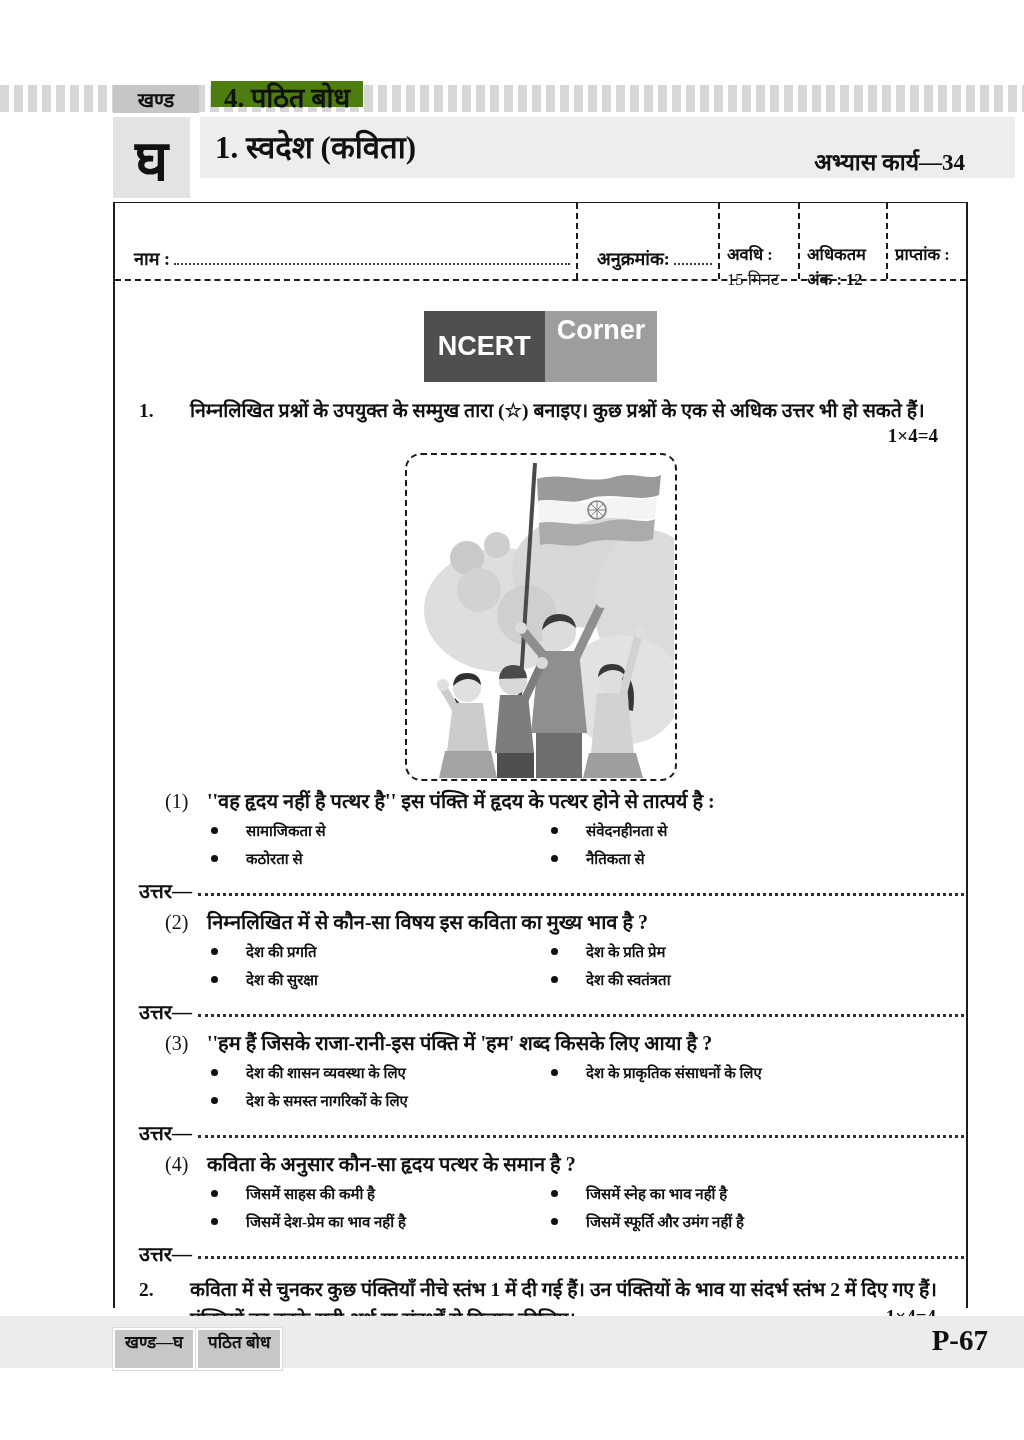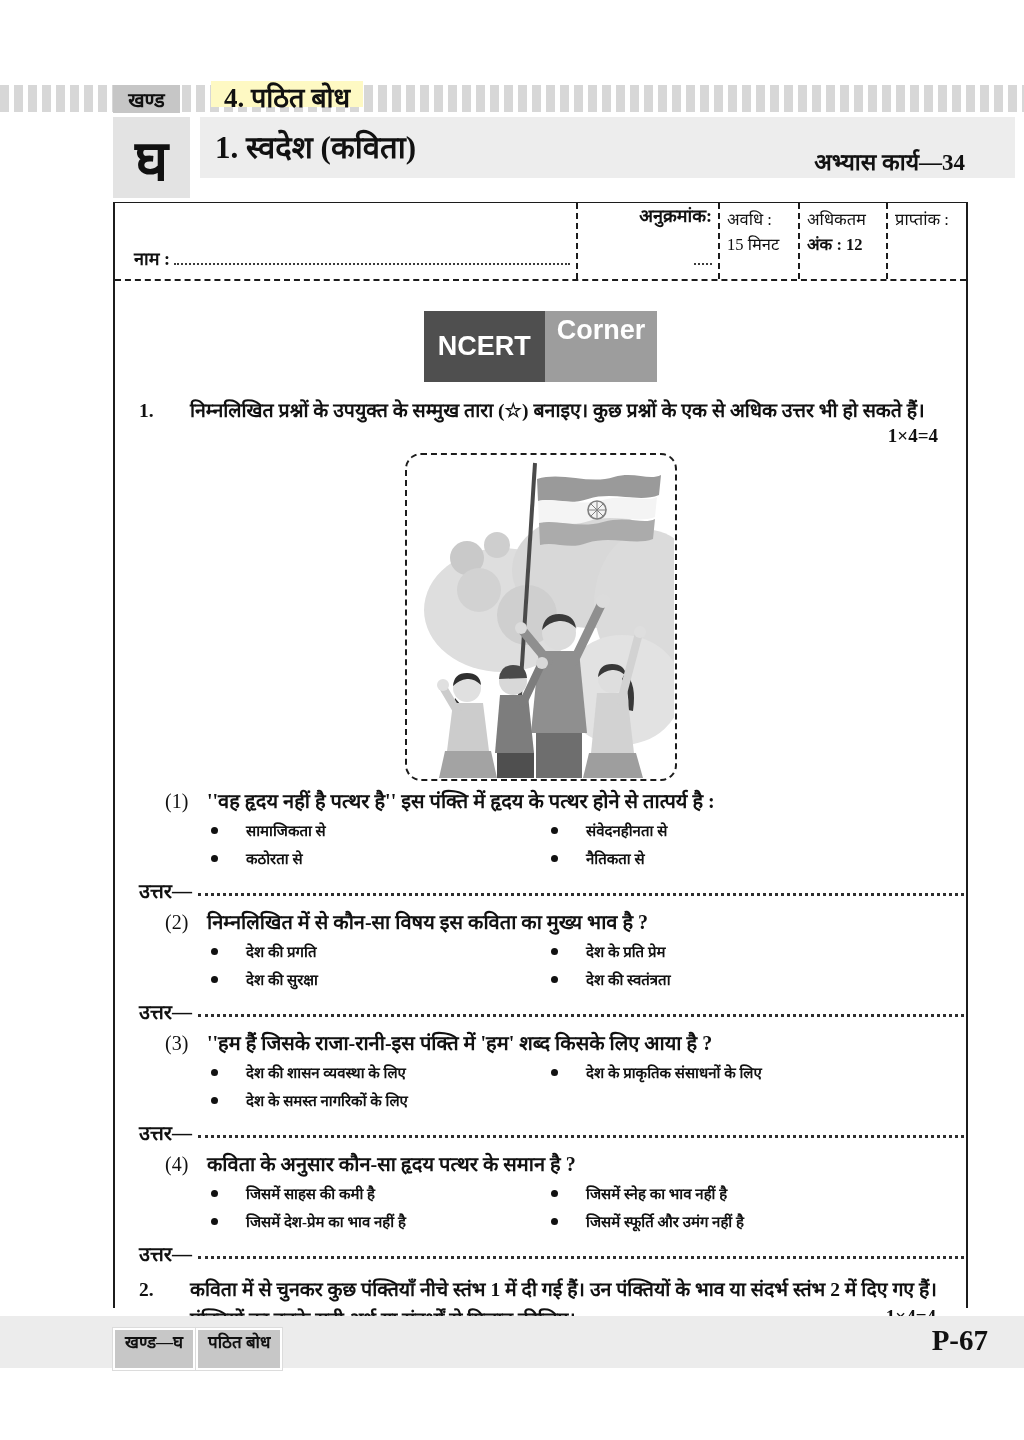--- a/index.html
+++ b/index.html
@@ -8,32 +8,32 @@
     position:relative; width:1024px; height:1440px; margin:0 auto;
     background:#ffffff; overflow:hidden;
     font-family:"Liberation Serif","DejaVu Serif",serif; color:#111;
   }
   
   .stripe-band {
     position:absolute; left:0; top:85px; width:1024px; height:27px;
     background:repeating-linear-gradient(90deg,#d7d7d7 0 9px,#ffffff 9px 14px);
   }
   .section-label-box {
-    position:absolute; left:113px; top:85px; width:67px; height:28px;
+    position:absolute; left:113px; top:85px; width:86px; height:28px;
     background:#c6c6c6; display:flex; align-items:center; justify-content:center;
     font-size:20px; font-weight:bold;
   }
   .section-letter-box {
     position:absolute; left:113px; top:117px; width:77px; height:81px;
     background:#e3e3e3; display:flex; align-items:center; justify-content:center;
     font-size:56px; font-weight:bold;
   }
   .chapter-title-label {
     position:absolute; left:211px; top:81px; height:26px;
-    background:#fef9c3; padding:0 13px; line-height:35px;
+    background:#4d7c0f; padding:0 13px; line-height:35px;
     font-size:27px; font-weight:bold; white-space:nowrap;
   }
   .subtitle-band {
     position:absolute; left:200px; top:117px; width:815px; height:61px;
     background:#ededed;
   }
   .lesson-title {
     position:absolute; left:15px; top:8px; font-size:31px; font-weight:bold; white-space:nowrap;text-align:center;
   }
   .exercise-label {
@@ -45,26 +45,26 @@
     border-left:2px solid #1c1c1c; border-right:2px solid #1c1c1c; border-top:1.5px solid #1c1c1c;
   }
   .info-bar { display:flex; height:78px; border-bottom:2.5px dashed #1c1c1c; font-size:18px; }
   .fcol { border-left:2px dashed #1c1c1c; }
   .fcol.first { border-left:none; }
   .fill-col { display:flex; align-items:flex-end; padding:0 6px 9px 19px; }
   .fill-col .flabel { font-weight:bold; white-space:nowrap; }
   .leader { flex:1; border-bottom:2.2px dotted #3a3a3a; margin:0 0 5px 4px; min-width:18px; }
   .col-name { flex:1; }
   .col-class { width:132px; }
-  .col-roll  { width:142px;flex-direction:column; }
+  .col-roll  { width:142px; }
   .stat-col { font-size:16.5px; padding:5px 4px 0 7px; line-height:1.5; }
   .col-duration { width:80px; }
   .col-max { width:88px; font-weight:bold; }
   .col-score { width:80px; font-weight:bold; }
-  .stat-col .b { font-weight:normal; display:block; white-space:nowrap; }
+  .stat-col .b { font-weight:bold; display:block; white-space:nowrap;margin-top:35px; }
   .stat-col .v { display:block; white-space:nowrap; }
   
   .badge-row { margin-top:30px; display:flex; justify-content:center; }
   .ncert-badge { display:flex; font-family:"Liberation Sans","DejaVu Sans",sans-serif; font-weight:bold; font-size:27px; color:#fff; }
   .badge-left  { background:#4f4f4f; padding:20px 14px; }
   .badge-right { background:#9d9d9d; padding:4px 12px; }
   
   .qrow { display:flex; margin-top:14px; padding:0 28px 0 24px; font-size:19.5px; font-weight:600; line-height:1.5; }
   .qnum { width:51px; flex-shrink:0; }
   .marks-row { text-align:right; padding-right:28px; font-size:19px; font-weight:600; height:26px; }

